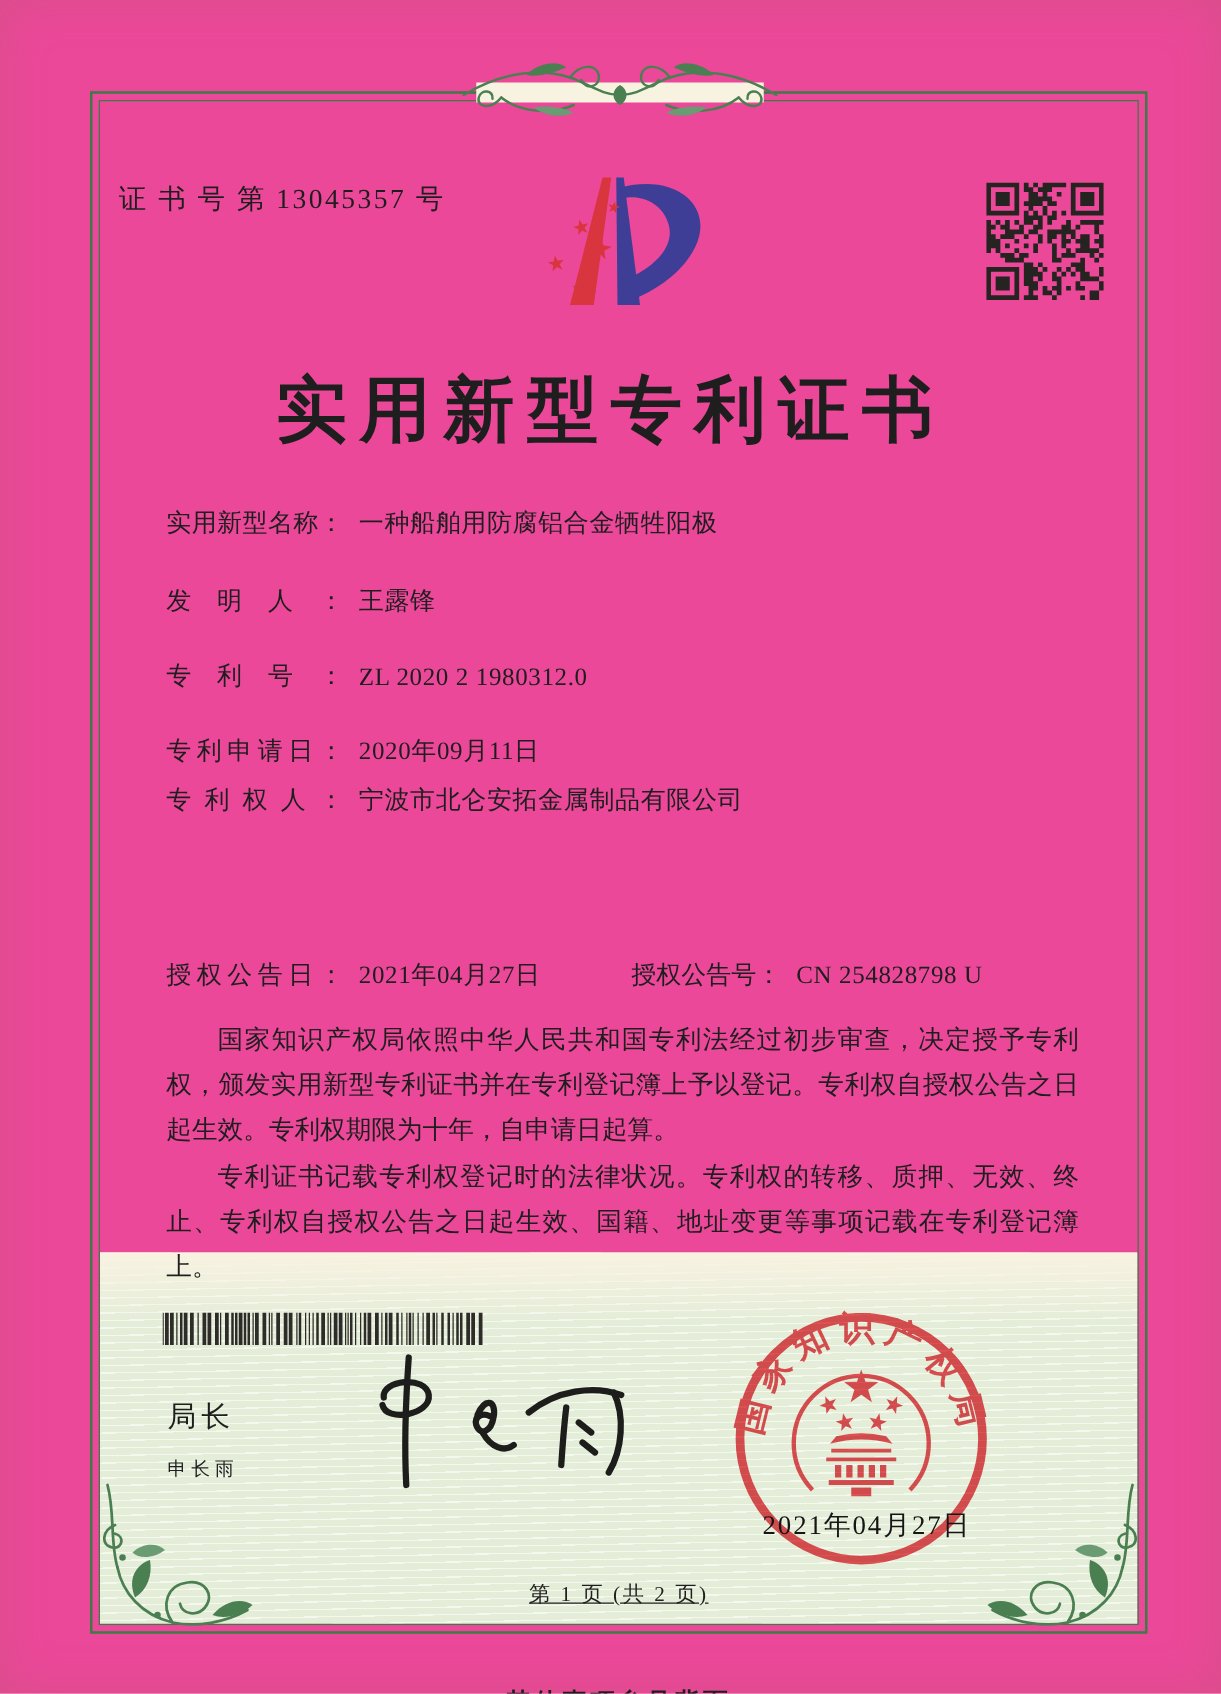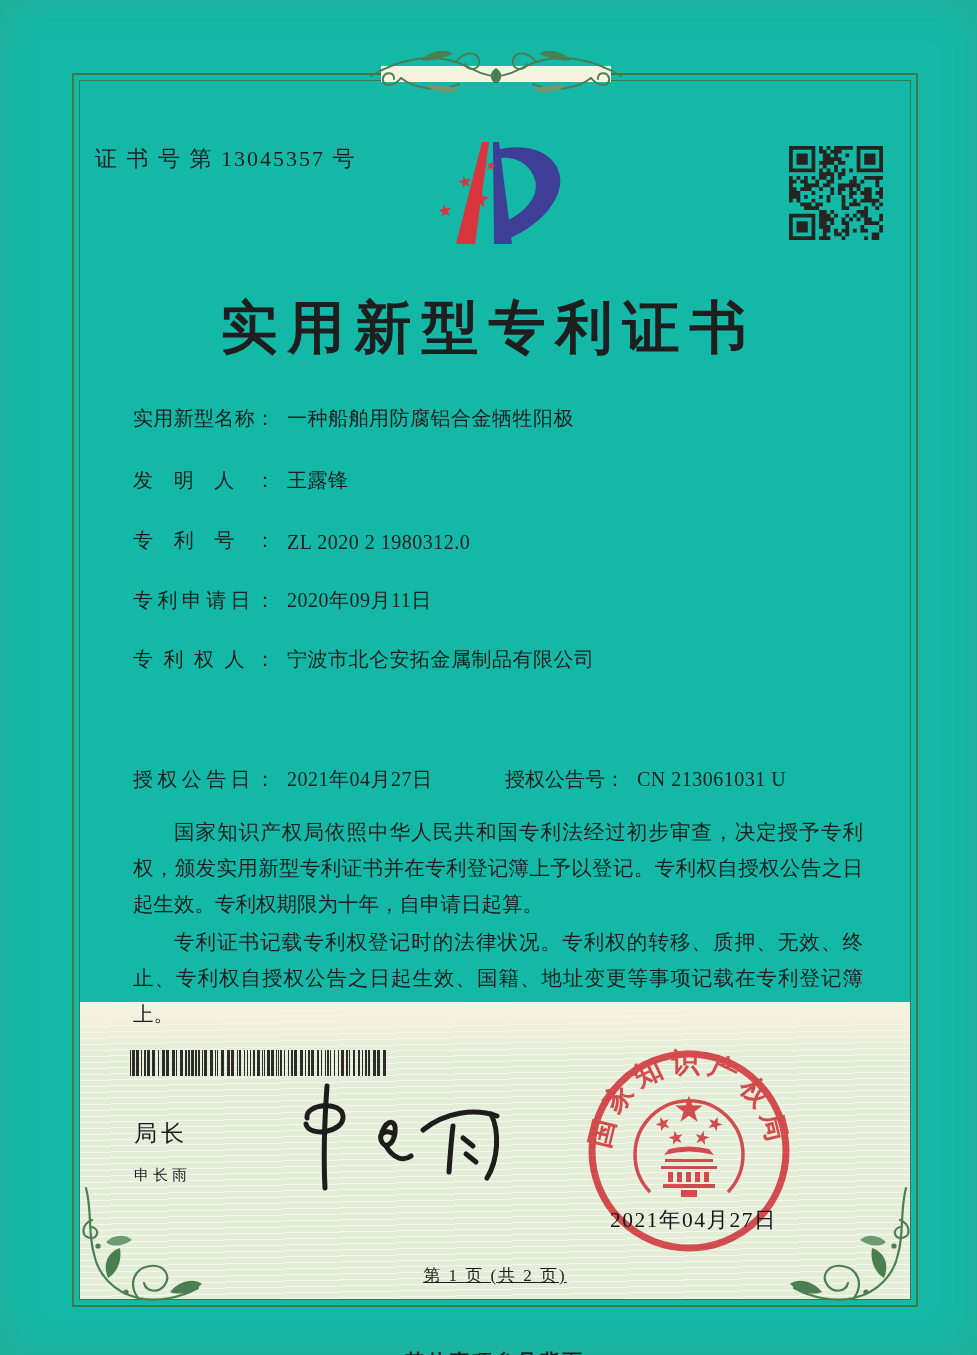--- a/index.html
+++ b/index.html
@@ -1,18 +1,18 @@
 <!DOCTYPE html>
 <html><head>
 <meta charset="utf-8">
 <style>
   html,body{margin:0;padding:0;}
   #page{
     position:relative; width:977px; height:1355px; overflow:hidden;
-    background:#14b8a6;
+    background:#ec4899;
     box-shadow:inset 0 0 40px rgba(120,110,70,.18);
     font-family:"Liberation Serif","DejaVu Serif",serif;
     color:#1e1e1e;
   }
   
   .green-zone{
     position:absolute; left:80px; top:1002px; width:830px; height:298px; z-index:1;
     background:#e4edd8;
     background-image:repeating-linear-gradient(179deg, rgba(255,255,255,.6) 0 1px, rgba(255,255,255,0) 1px 6px);
   }
@@ -142,27 +142,27 @@
   </div>
   <div class="field-row" style="top:467px">
     <span class="flabel">发明人：</span><span class="fvalue">王露锋</span>
   </div>
   <div class="field-row" style="top:527px">
     <span class="flabel">专利号：</span><span class="fvalue">ZL 2020 2 1980312.0</span>
   </div>
   <div class="field-row" style="top:587px">
     <span class="flabel">专利申请日：</span><span class="fvalue">2020年09月11日</span>
   </div>
-  <div class="field-row" style="top:646px">
+  <div class="field-row" style="top:626px">
     <span class="flabel">专利权人：</span><span class="fvalue">宁波市北仑安拓金属制品有限公司</span>
   </div>
   <div class="field-row" style="top:766px">
     <span class="flabel">授权公告日：</span><span class="fvalue">2021年04月27日</span>
     <span class="group2">
-      <span class="flabel2">授权公告号：</span><span class="fvalue">CN 213061031 U</span>
+      <span class="flabel2">授权公告号：</span><span class="fvalue">CN 254828798 U</span>
     </span>
   </div>
 
   <div class="paras">
     <p>国家知识产权局依照中华人民共和国专利法经过初步审查，决定授予专利权，颁发实用新型专利证书并在专利登记簿上予以登记。专利权自授权公告之日起生效。专利权期限为十年，自申请日起算。</p>
     <p>专利证书记载专利权登记时的法律状况。专利权的转移、质押、无效、终止、专利权自授权公告之日起生效、国籍、地址变更等事项记载在专利登记簿上。</p>
   </div>
 
   <svg class="barcode" id="barcode-svg" width="258" height="26" viewBox="0 0 258 26">
       <path d="M0,0h1v26h-1zM2,0h3v26h-3zM6,0h3v26h-3zM11,0h1v26h-1zM14,0h2v26h-2zM17,0h3v26h-3zM22,0h3v26h-3zM28,0h1v26h-1zM32,0h3v26h-3zM36,0h3v26h-3zM42,0h3v26h-3zM46,0h1v26h-1zM50,0h3v26h-3zM55,0h2v26h-2zM58,0h2v26h-2zM61,0h3v26h-3zM65,0h2v26h-2zM68,0h2v26h-2zM72,0h1v26h-1zM74,0h3v26h-3zM80,0h3v26h-3zM85,0h1v26h-1zM87,0h1v26h-1zM91,0h3v26h-3zM97,0h3v26h-3zM101,0h3v26h-3zM107,0h1v26h-1zM109,0h2v26h-2zM114,0h1v26h-1zM117,0h1v26h-1zM120,0h1v26h-1zM123,0h2v26h-2zM127,0h3v26h-3zM132,0h1v26h-1zM134,0h1v26h-1zM137,0h3v26h-3zM141,0h3v26h-3zM146,0h1v26h-1zM148,0h1v26h-1zM150,0h2v26h-2zM154,0h1v26h-1zM158,0h1v26h-1zM161,0h2v26h-2zM164,0h3v26h-3zM170,0h3v26h-3zM175,0h1v26h-1zM178,0h2v26h-2zM181,0h3v26h-3zM187,0h2v26h-2zM191,0h1v26h-1zM195,0h1v26h-1zM197,0h2v26h-2zM200,0h1v26h-1zM204,0h1v26h-1zM208,0h1v26h-1zM211,0h3v26h-3zM216,0h2v26h-2zM219,0h1v26h-1zM223,0h2v26h-2zM228,0h2v26h-2zM232,0h1v26h-1zM235,0h2v26h-2zM238,0h2v26h-2zM243,0h3v26h-3zM247,0h3v26h-3zM253,0h3v26h-3z" fill="#2e2c28"></path>

